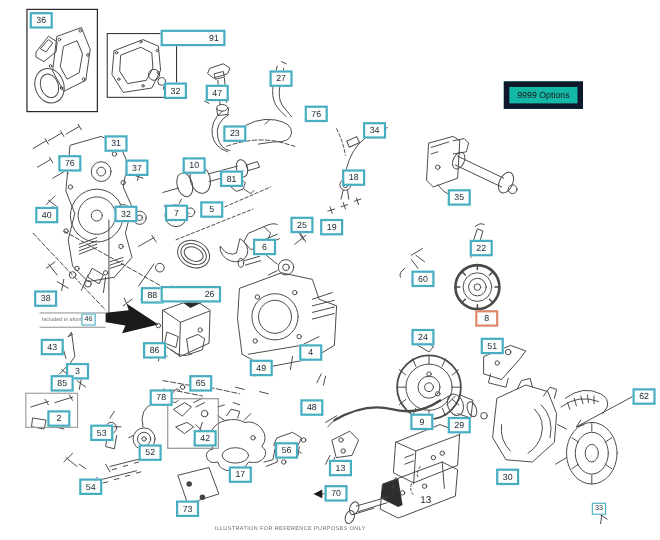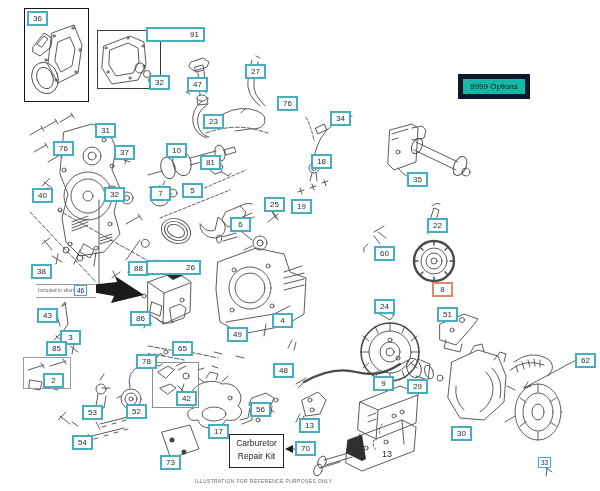--- a/index.html
+++ b/index.html
@@ -416,24 +416,20 @@
       <path d="M293,449 h8"></path>
     </g>
   </svg>
 
   <div class="panel panel-36"></div>
   <div class="panel panel-91"></div>
   <div class="panel panel-2"></div>
   <div class="panel panel-42"></div>
 
   <div class="options-box">9999 Options</div>
-  <div class="kit-box">
-    <div>Carburetor</div>
-    <div>Repair Kit</div>
-  </div>
   <div class="note-strip">Included in short block</div>
   <div class="footer">ILLUSTRATION FOR REFERENCE PURPOSES ONLY</div>
 
   <div id="callout-layer">
       <div class="callout" style="left: 27px; top: 11px; border-color: rgb(71, 174, 194);">36</div>
       <div class="callout" style="left: 146px; top: 27px; border-color: rgb(71, 174, 194); padding-left: 40px;">91</div>
       <div class="callout" style="left: 149px; top: 75px; border-color: rgb(71, 174, 194);">32</div>
       <div class="callout" style="left: 187px; top: 77px; border-color: rgb(71, 174, 194);">47</div>
       <div class="callout" style="left: 245px; top: 64px; border-color: rgb(71, 174, 194);">27</div>
       <div class="callout" style="left: 203px; top: 114px; border-color: rgb(71, 174, 194);">23</div>
@@ -463,21 +459,21 @@
       <div class="callout" style="left: 146px; top: 260px; border-color: rgb(71, 174, 194); padding-left: 36px;">26</div>
       <div class="callout small" style="left: 74px; top: 285px; border-color: rgb(71, 174, 194);">46</div>
       <div class="callout" style="left: 37px; top: 308px; border-color: rgb(71, 174, 194);">43</div>
       <div class="callout" style="left: 130px; top: 311px; border-color: rgb(71, 174, 194);">86</div>
       <div class="callout" style="left: 60px; top: 330px; border-color: rgb(71, 174, 194);">3</div>
       <div class="callout" style="left: 46px; top: 341px; border-color: rgb(71, 174, 194);">85</div>
       <div class="callout" style="left: 43px; top: 373px; border-color: rgb(71, 174, 194);">2</div>
       <div class="callout" style="left: 136px; top: 354px; border-color: rgb(71, 174, 194);">78</div>
       <div class="callout" style="left: 172px; top: 341px; border-color: rgb(71, 174, 194);">65</div>
       <div class="callout" style="left: 176px; top: 391px; border-color: rgb(71, 174, 194);">42</div>
-      <div class="callout" style="left: 82px; top: 405px; border-color: rgb(71, 174, 194);">53</div>
+      <div class="callout" style="left: 82px; top: 386px; border-color: rgb(71, 174, 194);">53</div>
       <div class="callout" style="left: 126px; top: 404px; border-color: rgb(71, 174, 194);">52</div>
       <div class="callout" style="left: 72px; top: 435px; border-color: rgb(71, 174, 194);">54</div>
       <div class="callout" style="left: 160px; top: 455px; border-color: rgb(71, 174, 194);">73</div>
       <div class="callout" style="left: 272px; top: 313px; border-color: rgb(71, 174, 194);">4</div>
       <div class="callout" style="left: 227px; top: 327px; border-color: rgb(71, 174, 194);">49</div>
       <div class="callout" style="left: 273px; top: 363px; border-color: rgb(71, 174, 194);">48</div>
       <div class="callout" style="left: 208px; top: 424px; border-color: rgb(71, 174, 194);">17</div>
       <div class="callout" style="left: 250px; top: 402px; border-color: rgb(71, 174, 194);">56</div>
       <div class="callout" style="left: 299px; top: 418px; border-color: rgb(71, 174, 194);">13</div>
       <div class="callout" style="left: 295px; top: 441px; border-color: rgb(71, 174, 194);">70</div>

